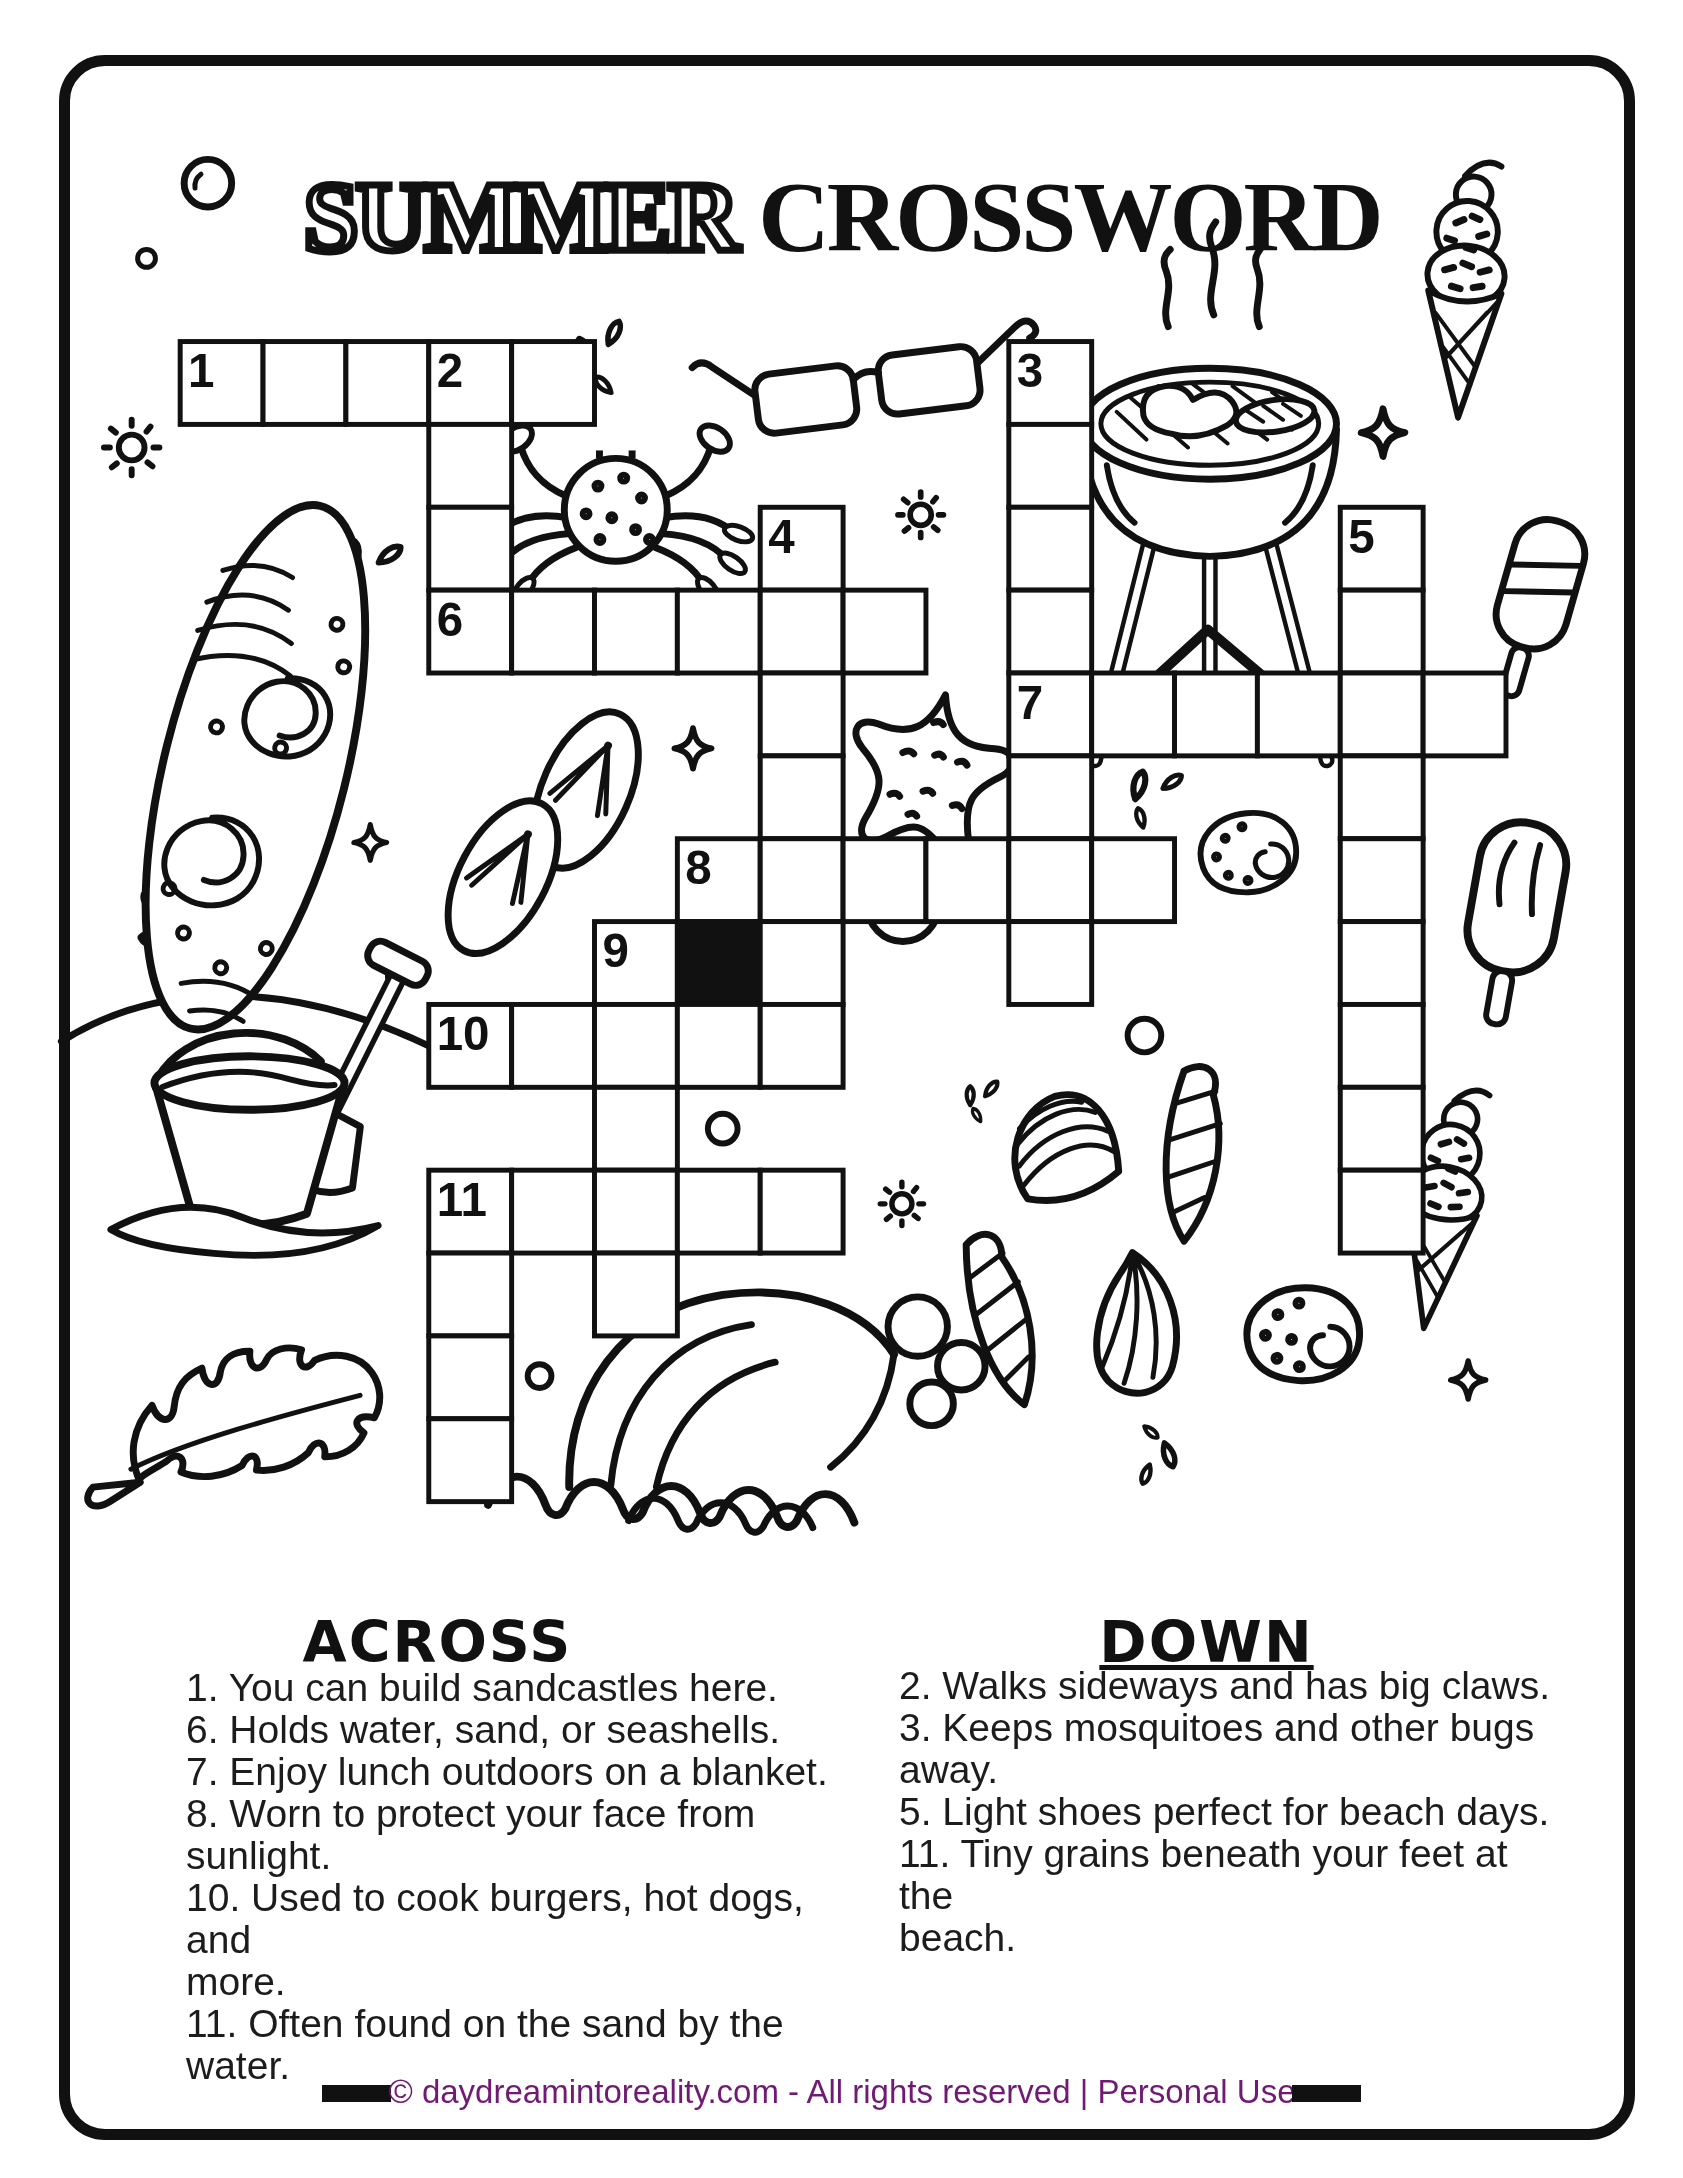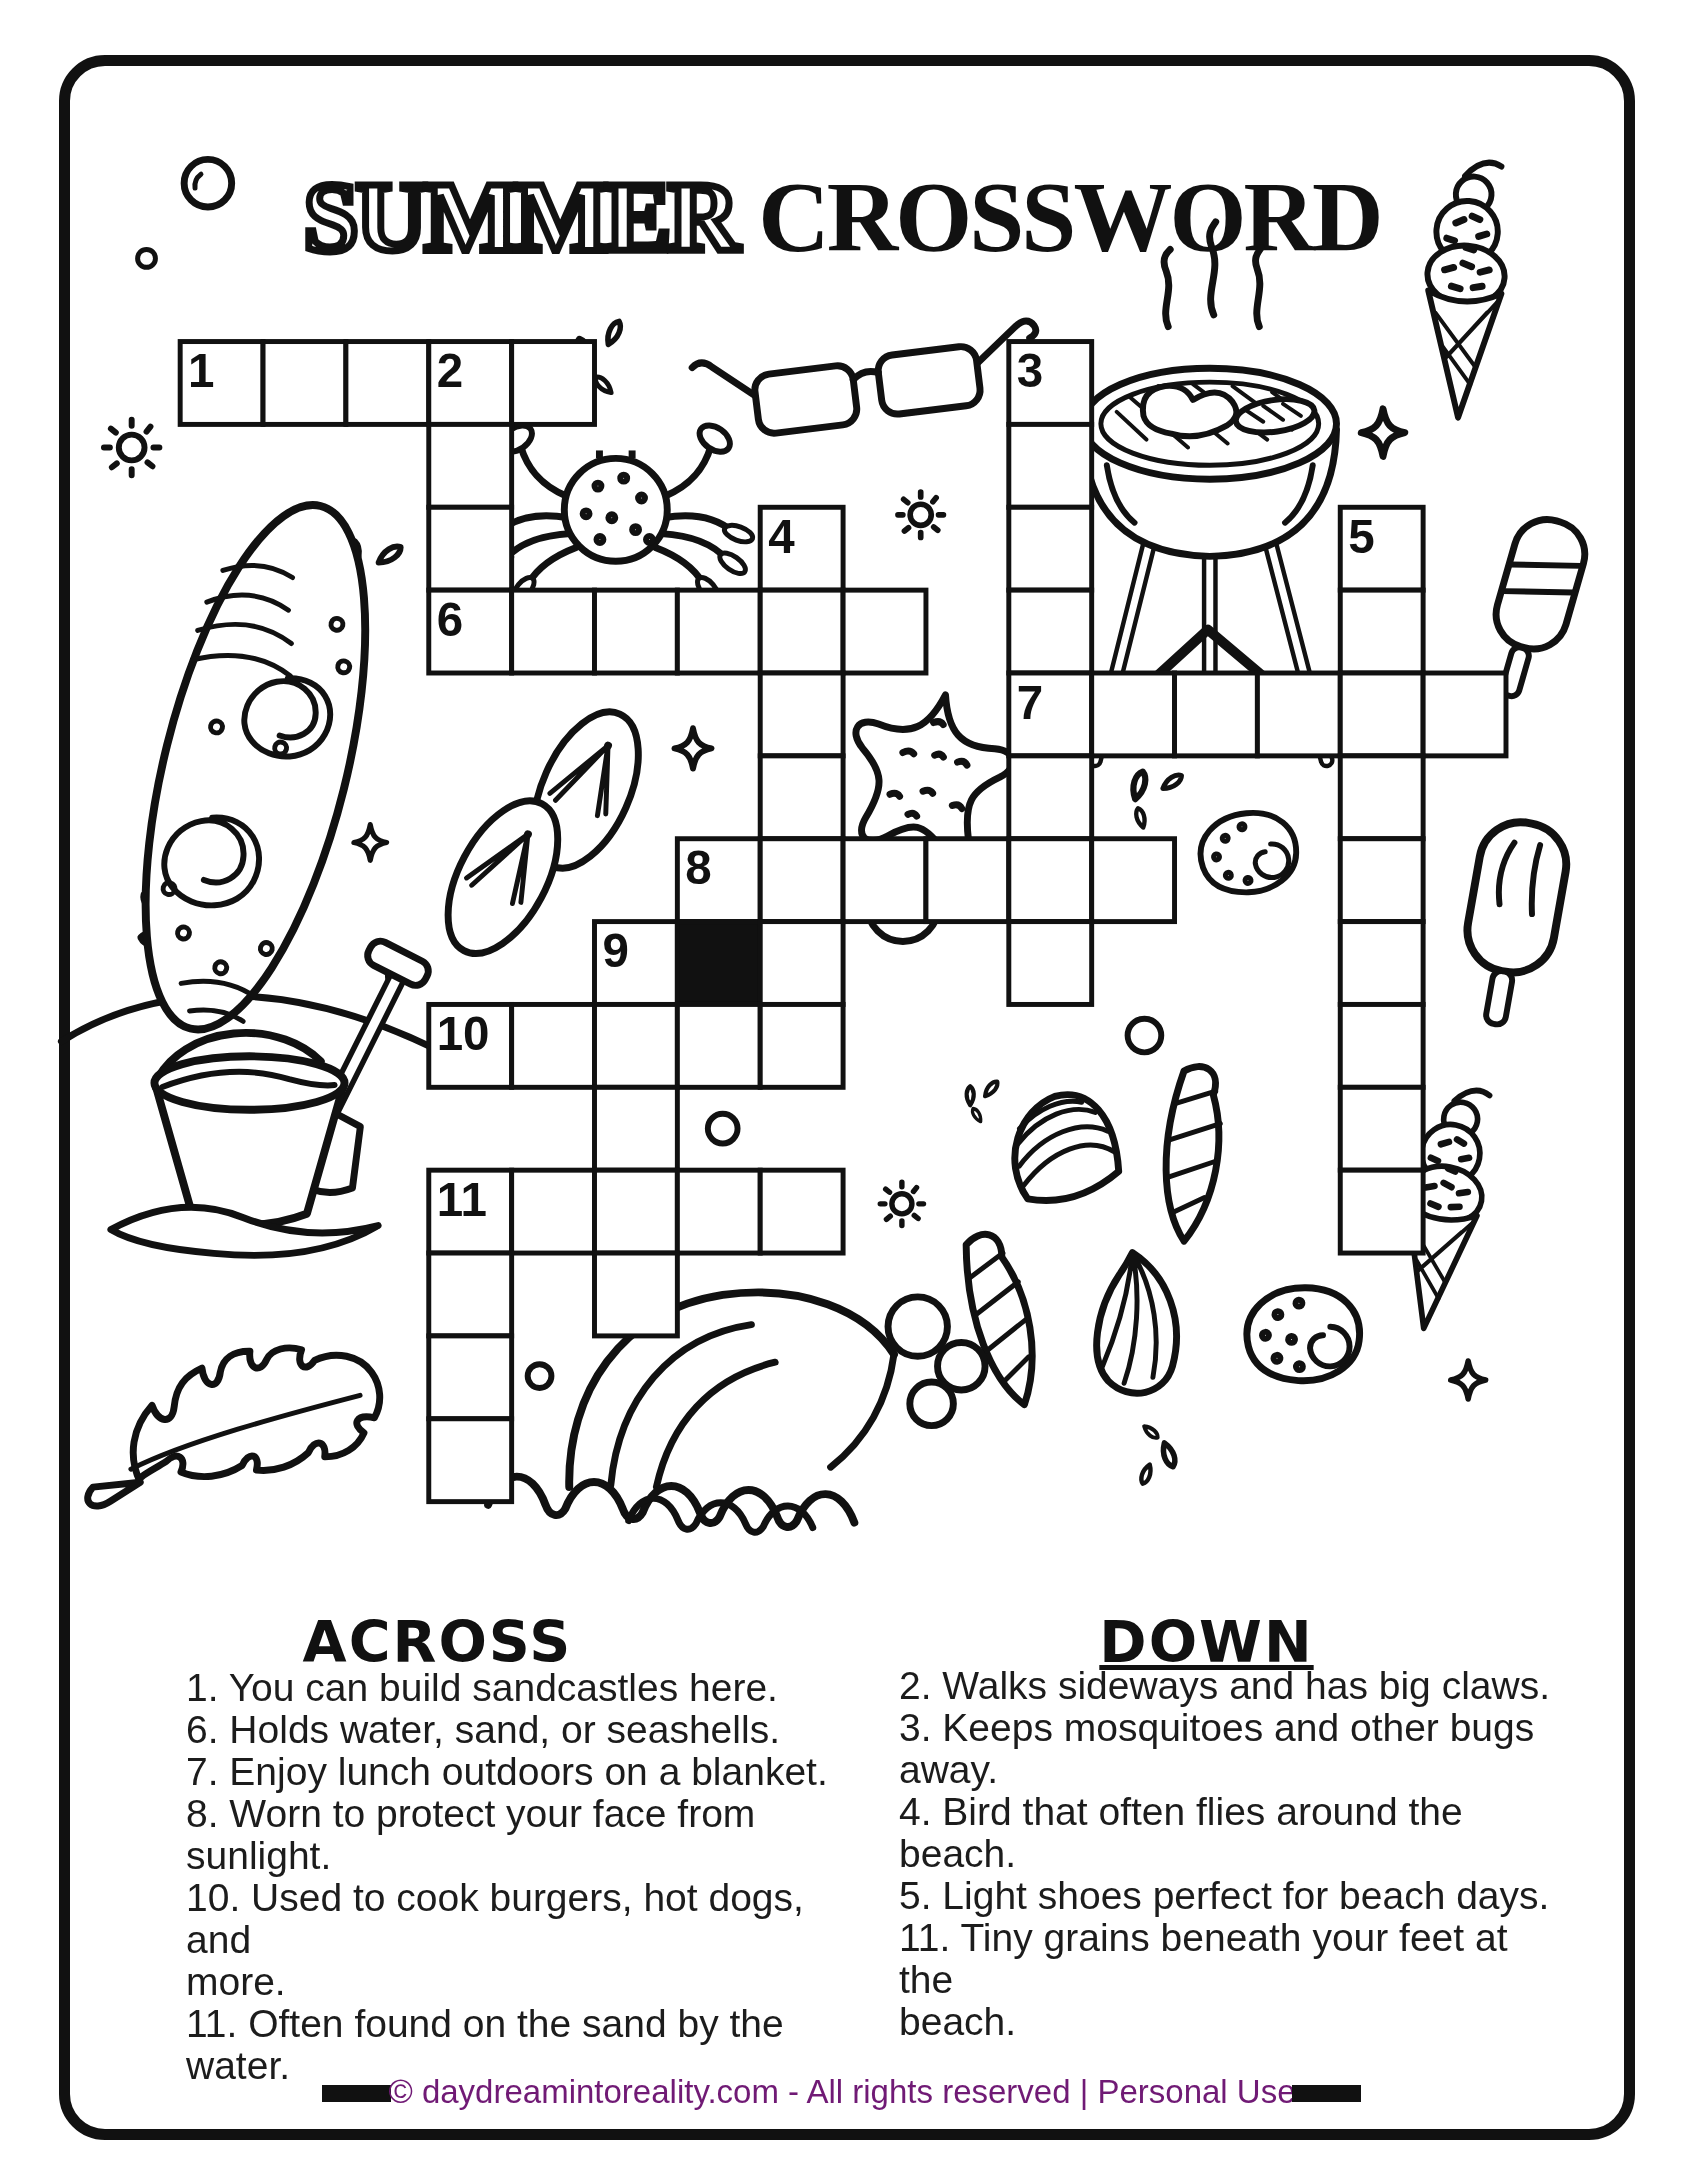--- a/index.html
+++ b/index.html
@@ -411,21 +411,20 @@
     <div class="clue">7. Enjoy lunch outdoors on a blanket.</div>
     <div class="clue">8. Worn to protect your face from sunlight.</div>
     <div class="clue">10. Used to cook burgers, hot dogs, and
 more.</div>
     <div class="clue">11. Often found on the sand by the water.</div>
   </div>
 <div id="down-list" class="clue-list">
     <div class="clue">2. Walks sideways and has big claws.</div>
     <div class="clue">3. Keeps mosquitoes and other bugs
 away.</div>
-    <div class="clue">4. Bird that often flies around the beach.</div>
     <div class="clue">5. Light shoes perfect for beach days.</div>
     <div class="clue">11. Tiny grains beneath your feet at the
 beach.</div>
   </div>
 
 <div id="bar-left" class="footer-bar"></div>
 <div class="footer-text">© daydreamintoreality.com - All rights reserved | Personal Use</div>
 <div id="bar-right" class="footer-bar"></div>
 
 

